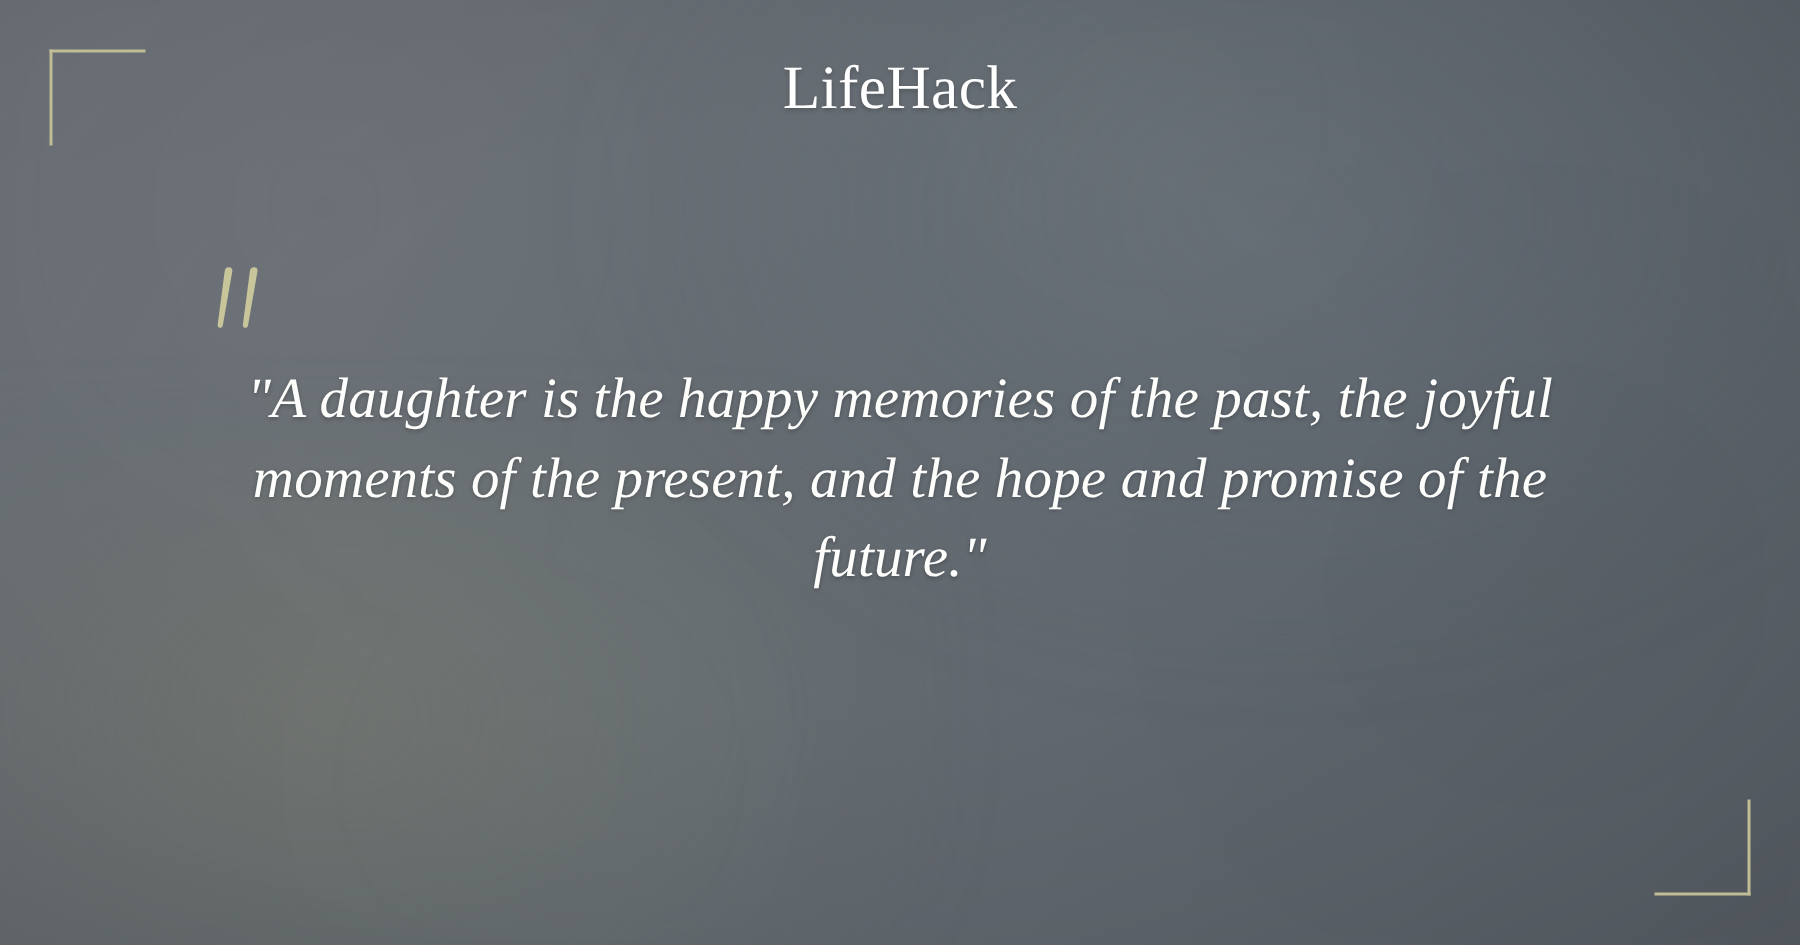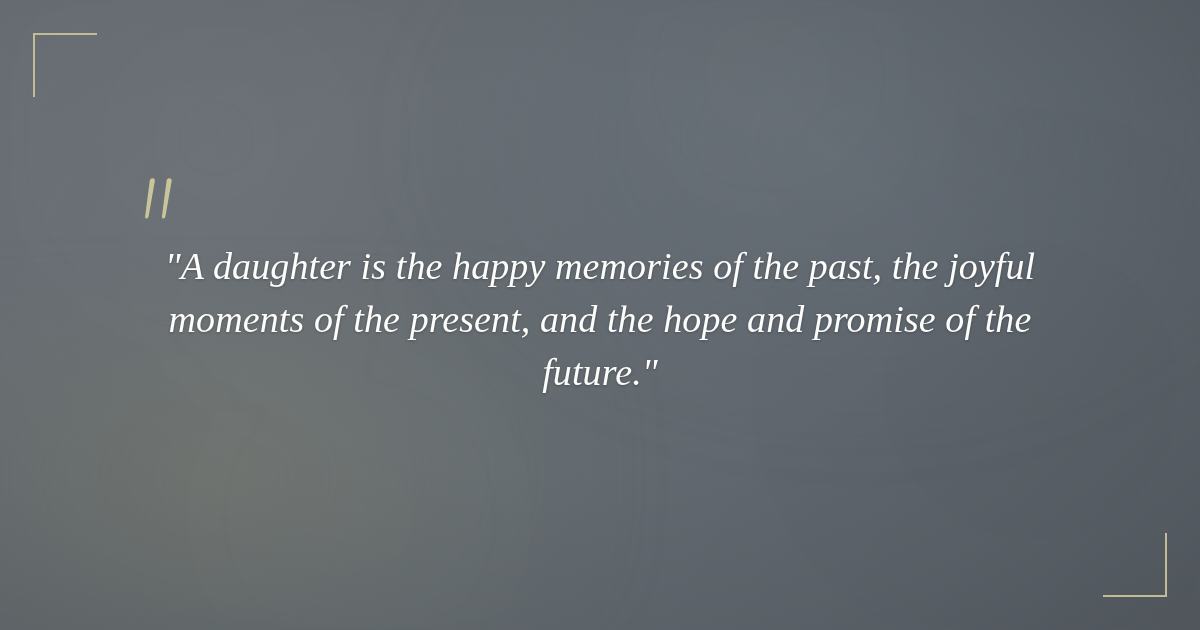--- a/index.html
+++ b/index.html
@@ -173,20 +173,23 @@
 
   <div class="bg-base"></div>
   <div class="bg-glow-warm"></div>
   <div class="bg-glow-cool"></div>
   <div class="bg-mottle"></div>
   <div class="bg-vignette"></div>
 
   <div class="corner corner-tl"></div>
   <div class="corner corner-br"></div>
 
+  <div class="brand">
+    <span class="brand-text">LifeHack</span>
+  </div>
 
   <div class="quote-mark">
     <svg viewBox="0 0 54 46" xmlns="http://www.w3.org/2000/svg" aria-hidden="true">
       <path d="M16.2 2.2 C17.9 2.0 19.1 3.0 18.9 4.7 L12.6 40.6 C12.4 42.0 11.3 42.8 10.2 42.5 C9.3 42.2 8.9 41.2 9.2 39.9 L13.8 4.6 C14.0 3.2 15.0 2.3 16.2 2.2 Z" fill="#c9c59b"></path>
       <path d="M33.0 2.2 C34.7 2.0 35.9 3.0 35.7 4.7 L29.4 40.6 C29.2 42.0 28.1 42.8 27.0 42.5 C26.1 42.2 25.7 41.2 26.0 39.9 L30.6 4.6 C30.8 3.2 31.8 2.3 33.0 2.2 Z" fill="#c9c59b"></path>
     </svg>
   </div>
 
   <div class="quote-body">
     <p class="quote-text">"A daughter is the happy memories of the past, the joyful moments of the present, and the hope and promise of the future."</p>

